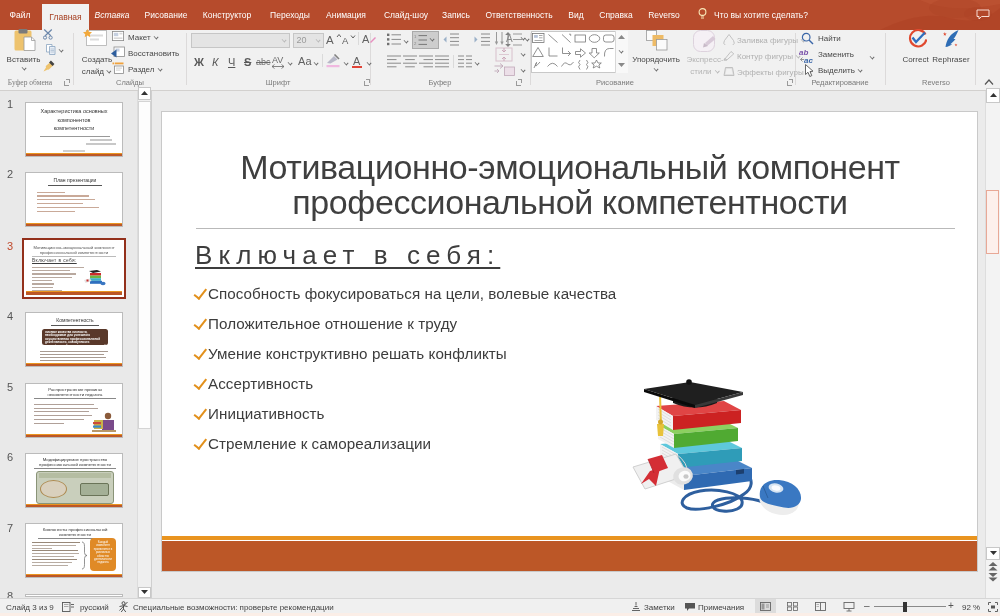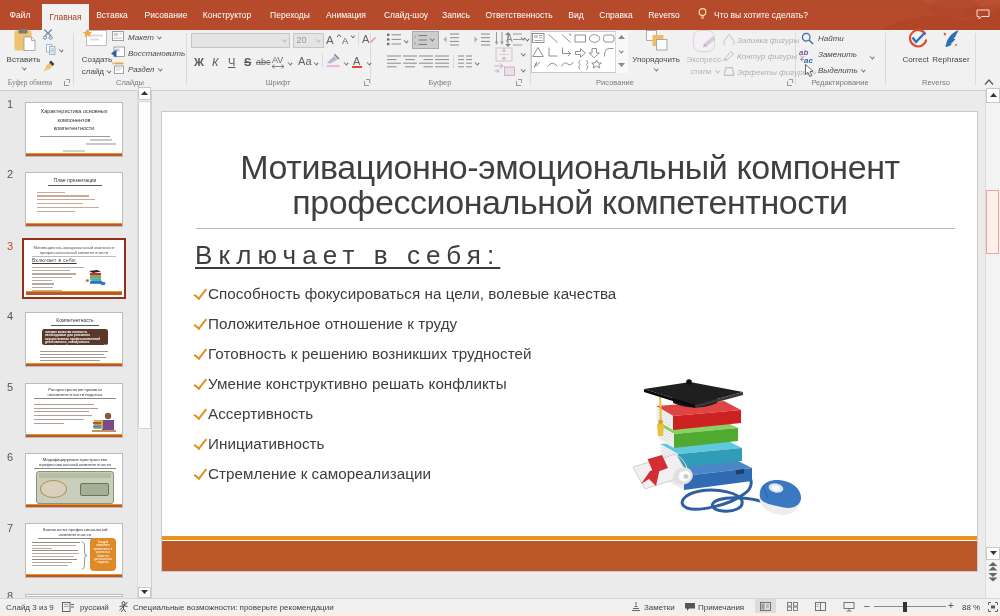--- a/index.html
+++ b/index.html
@@ -9,21 +9,21 @@
   
   .tabbar { position:absolute; left:0; top:0; width:1000px; height:30px; background:#b64b2c; overflow:hidden; }
   .tab { position:absolute; top:0; height:30px; line-height:31px; color:#fff; font-size:8.5px; white-space:nowrap; transform:translateX(-50%); }
   .activetab { position:absolute; left:42px; top:4px; width:47px; height:26px; background:#f1f1f1; }
   .activetab span { position:absolute; left:50%; transform:translateX(-50%); line-height:27px; color:#a53e20; font-size:8.5px; }
   
   .ribbon { position:absolute; left:0; top:30px; width:1000px; height:61px; background:#f1f1f1; border-bottom:1px solid #d2d0ce; }
   .ribbon .abs { position:absolute; }
   .gsep { position:absolute; top:3px; width:1px; height:52px; background:#dcdada; }
   .glabel { position:absolute; top:47.5px; font-size:7.5px; color:#7a7a7a; transform:translateX(-50%); white-space:nowrap; }
-  .blabel { position:absolute; font-size:8px; color:#484848; white-space:nowrap;font-style:italic; }
+  .blabel { position:absolute; font-size:8px; color:#484848; white-space:nowrap; }
   .clabel { position:absolute; font-size:8px; color:#484848; white-space:nowrap; transform:translateX(-50%); }
   .glabel2 { color:#b0b0b0; }
   .dlauncher { position:absolute; width:6px; height:6px; }
   .dlauncher:before { content:""; position:absolute; left:0; top:2px; width:4px; height:4px; border-left:1px solid #9a9a9a; border-bottom:1px solid #9a9a9a; }
   .dlauncher:after { content:""; position:absolute; left:2px; top:0; width:3px; height:3px; border-top:1px solid #9a9a9a; border-right:1px solid #9a9a9a; }
   .chv { display:inline-block; width:6px; height:4px; position:relative; }
   .chv:after { content:""; position:absolute; left:1px; top:0px; width:3.2px; height:3.2px; border-right:1px solid #6a6a6a; border-bottom:1px solid #6a6a6a; transform:rotate(45deg) scale(1,0.75); }
   .chvg:after { border-color:#b8b8b8; }
   
   .lpanel { position:absolute; left:0; top:91px; width:152px; height:507px; background:#e9e9e9; border-right:1px solid #cfcfcf; }
@@ -46,21 +46,21 @@
     <svg class="abs" style="left:860px;top:0;" width="140" height="30" viewBox="0 0 140 30">
       <path d="M20 30 Q60 10 90 18 Q120 26 140 8 L140 30 Z" fill="#b04527" opacity="0.9"></path>
       <path d="M60 0 Q90 14 140 4 L140 0 Z" fill="#bd5233" opacity="0.8"></path>
       <ellipse cx="95" cy="8" rx="26" ry="10" fill="#ad4326" opacity="0.4"></ellipse>
       <ellipse cx="118" cy="14" rx="14" ry="7" fill="#ad4326" opacity="0.35"></ellipse>
     </svg>
     <div class="activetab">
         <span>Главная</span>
       </div>
     <span class="tab" style="left:20px;">Файл</span>
-    <span class="tab" style="left:112px;">Вставка</span>
+    <span class="tab" style="left:112px;font-style:italic;">Вставка</span>
     <span class="tab" style="left:166px;">Рисование</span>
     <span class="tab" style="left:227px;">Конструктор</span>
     <span class="tab" style="left:290px;">Переходы</span>
     <span class="tab" style="left:346px;">Анимация</span>
     <span class="tab" style="left:406px;">Слайд-шоу</span>
     <span class="tab" style="left:456px;">Запись</span>
     <span class="tab" style="left:519px;">Ответственность</span>
     <span class="tab" style="left:576px;">Вид</span>
     <span class="tab" style="left:616px;">Справка</span>
     <span class="tab" style="left:664px;">Reverso</span>
@@ -550,21 +550,20 @@
       </svg>
   </div>
 
   <div class="slide" id="slide">
     <div style="position:absolute;left:40px;top:38px;width:736px;text-align:center;font-size:34px;line-height:35px;color:#3f3f3f;letter-spacing:-0.4px;">Мотивационно-эмоциональный компонент профессиональной компетентности</div>
     <div style="position:absolute;left:34px;top:116px;width:759px;height:1px;background:#b9b9b9;"></div>
     <div style="position:absolute;left:33px;top:128px;font-size:26px;color:#3d3d3d;letter-spacing:6.1px;text-decoration:underline;text-underline-offset:3px;">Включает в себя:</div>
     <div style="position:absolute;left:31px;top:166.5px;font-size:15.2px;line-height:30.15px;color:#3d3d3d;letter-spacing:0.05px;">
       <div><span class="chk"></span>Способность фокусироваться на цели, волевые качества</div>
       <div><span class="chk"></span>Положительное отношение к труду</div>
-      <div><span class="chk"></span>Готовность к решению возникших трудностей</div>
       <div><span class="chk"></span>Умение конструктивно решать конфликты</div>
       <div><span class="chk"></span>Ассертивность</div>
       <div><span class="chk"></span>Инициативность</div>
       <div><span class="chk"></span>Стремление к самореализации</div>
     </div>
 
     <svg style="position:absolute;left:438px;top:258px;" width="220" height="165" viewBox="0 0 220 165">
 
       <path d="M147 103 C153 110 153 118 144 124 C130 135 98 142 87 138 C77 134 83 124 100 121 C118 118 140 123 142 131 C143.5 138 134 142 123 141 C111 140 109 133 118 130 C131 126 152 128 163 132" fill="none" stroke="#2e5f9e" stroke-width="3"></path>
 
@@ -681,20 +680,20 @@
         <path d="M1.5 2.5 L4 2.5 M1.5 4.5 L4 4.5" stroke="#999" stroke-width="0.7"></path>
       </svg>
     <svg class="abs" style="left:843px;top:3px;" width="12" height="10" viewBox="0 0 12 10">
         <rect x="1" y="0.5" width="10" height="6" fill="none" stroke="#666" stroke-width="0.9"></rect>
         <path d="M6 6.5 L6 9 M3.5 9 L8.5 9" stroke="#666" stroke-width="0.9"></path>
       </svg>
     <div class="abs" style="left:864px;top:1px;color:#555;font-size:10px;">–</div>
     <div class="abs" style="left:874px;top:7px;width:72px;height:1px;background:#8a8a8a;"></div>
     <div class="abs" style="left:903px;top:2.5px;width:4px;height:10px;background:#333;"></div>
     <div class="abs" style="left:948px;top:1px;color:#555;font-size:10px;">+</div>
-    <div class="abs" style="left:962px;top:3.5px;">88 %</div>
+    <div class="abs" style="left:962px;top:3.5px;">92 %</div>
     <svg class="abs" style="left:988px;top:3px;" width="10" height="10" viewBox="0 0 10 10">
         <path d="M0.5 3 L0.5 0.5 L3 0.5 M7 0.5 L9.5 0.5 L9.5 3 M9.5 7 L9.5 9.5 L7 9.5 M3 9.5 L0.5 9.5 L0.5 7" fill="none" stroke="#555" stroke-width="0.9"></path>
         <rect x="3" y="3.5" width="4" height="3" fill="#555"></rect>
       </svg>
   </div>
   <div class="bstrip"></div>
 </div>
 
 </body></html>

